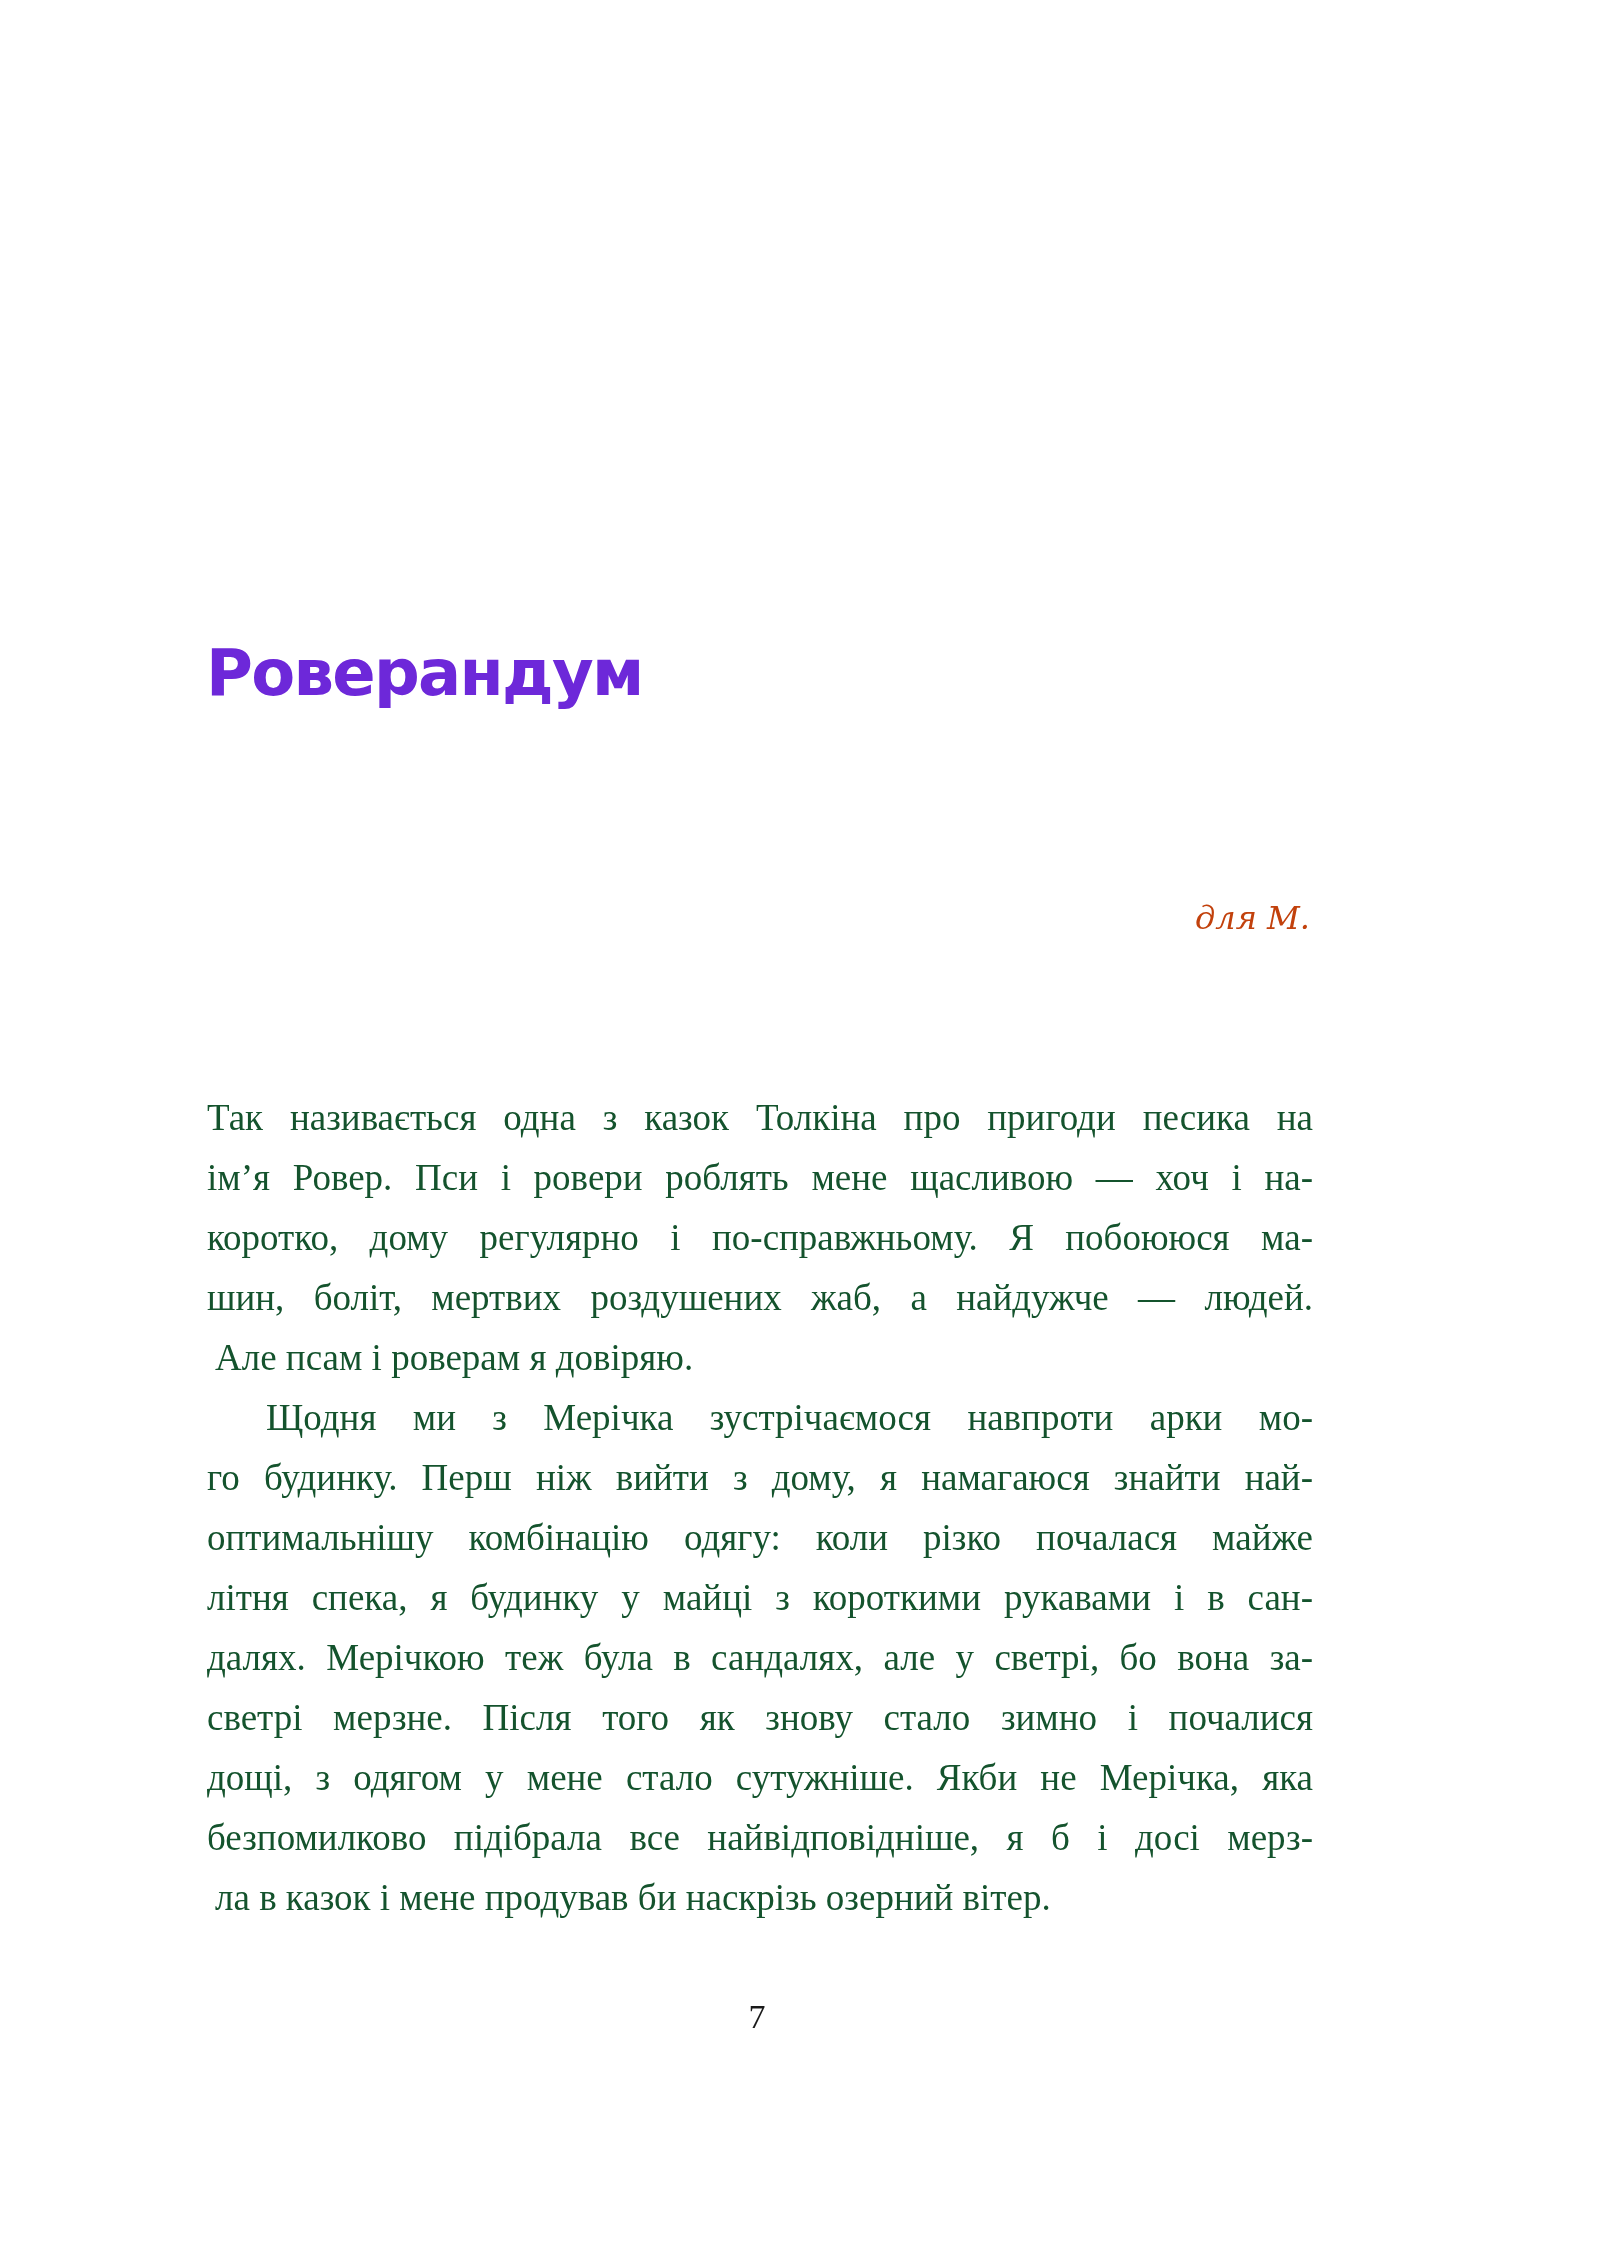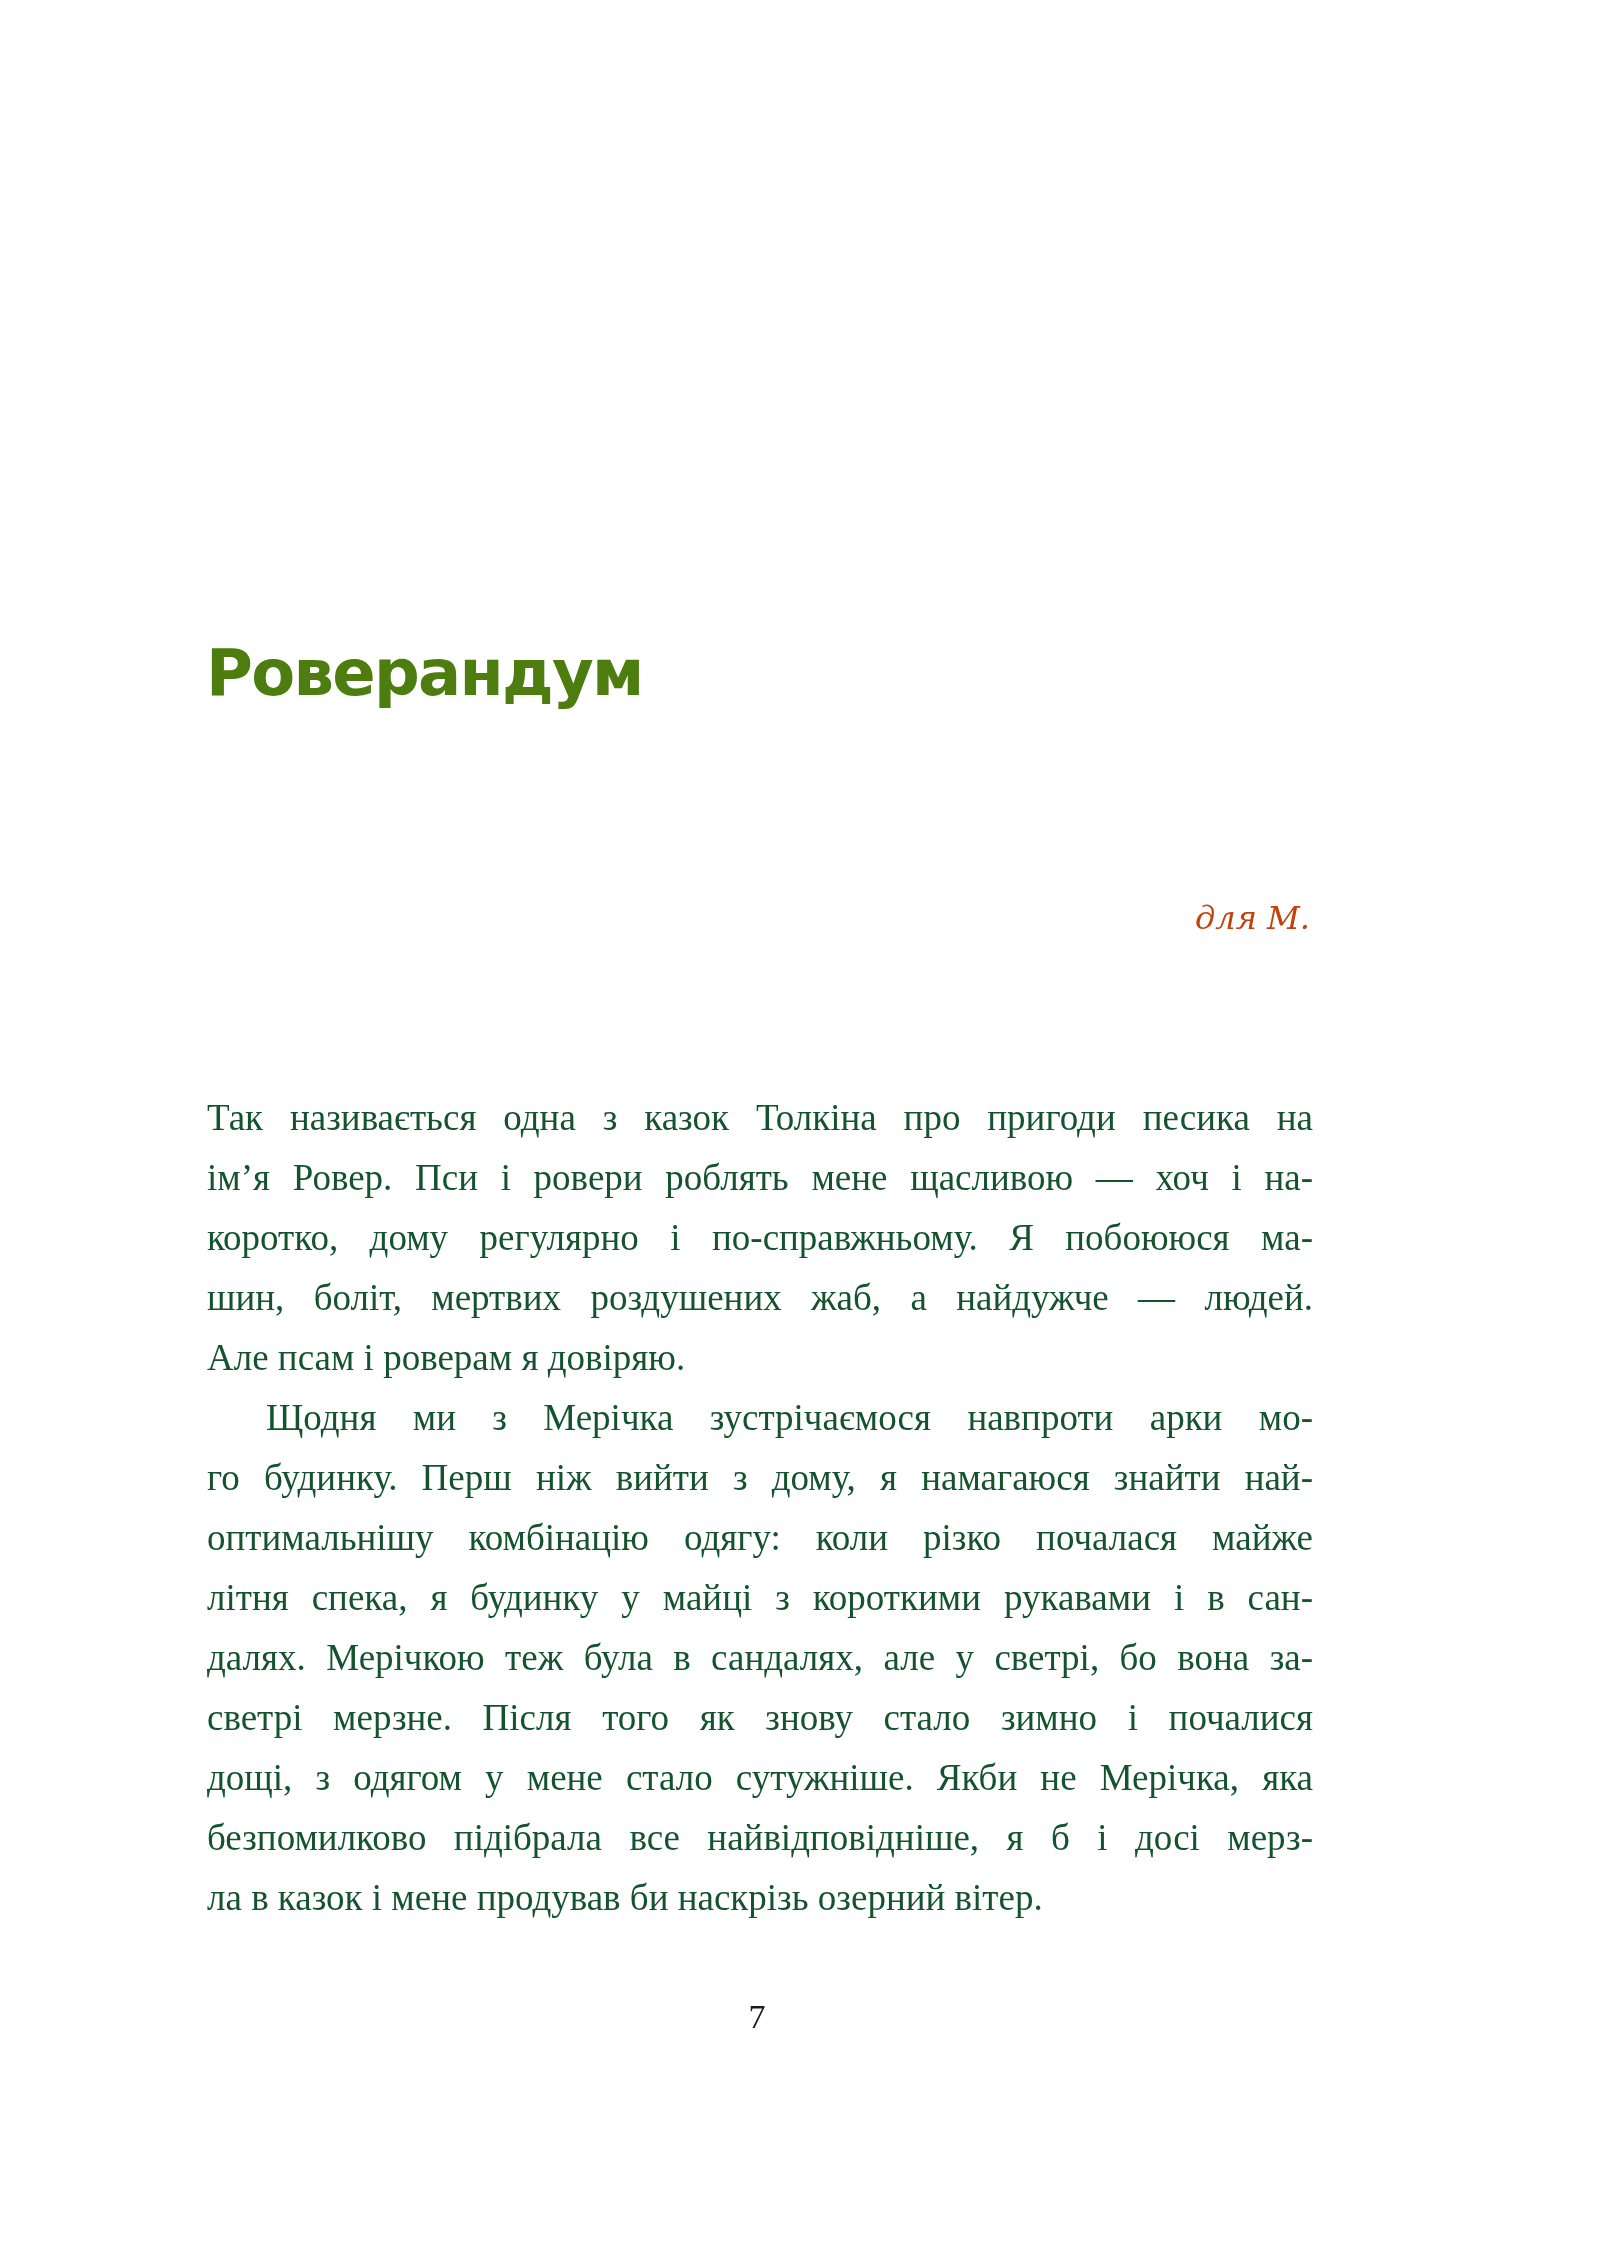--- a/index.html
+++ b/index.html
@@ -1,33 +1,33 @@
 <!DOCTYPE html>
 <html style="font-size:13.5px"><head>
 <meta charset="utf-8">
 <style>
   html, body { margin: 0; padding: 0; background: #ffffff; }
   body { width: 1619px; height: 2261px; position: relative; overflow: hidden; color: #1a1a1a; }
   .title {
     position: absolute; left: 206px; top: 641px;
     font-family: "DejaVu Sans", sans-serif; font-weight: bold;
-    font-size: 64px; letter-spacing: -1.7px; line-height: 1; margin: 0; color: #4d7c0f;
+    font-size: 64px; letter-spacing: -1.7px; line-height: 1; margin: 0; color: #6d28d9;
   }
   .dedication {
     position: absolute; right: 309px; top: 902px;
     font-family: "DejaVu Serif", serif; font-style: italic;
     font-size: 32px; line-height: 1; color: #c2410c;
   }
   .body-text {
     position: absolute; left: 207px; top: 1088px; width: 1106px;
     font-family: "Liberation Serif", serif; font-size: 37px; line-height: 60px;
     color: #14532d;
   }
   .line { display: block; white-space: nowrap; text-align: justify; text-align-last: justify; height: 60px; }
-  .line.last { text-align-last: left; }
+  .line.last { text-align-last: left; margin-left: 8px; }
   .line.indent { padding-left: 59px; }
   .page-number {
     position: absolute; left: 0; width: 1514px; top: 1998px; text-align: center;
     font-family: "Liberation Serif", serif; font-size: 34px; color: #1a1a1a;
   }
 </style>
 </head>
 <body>
 
 <h1 class="title">Роверандум</h1>

